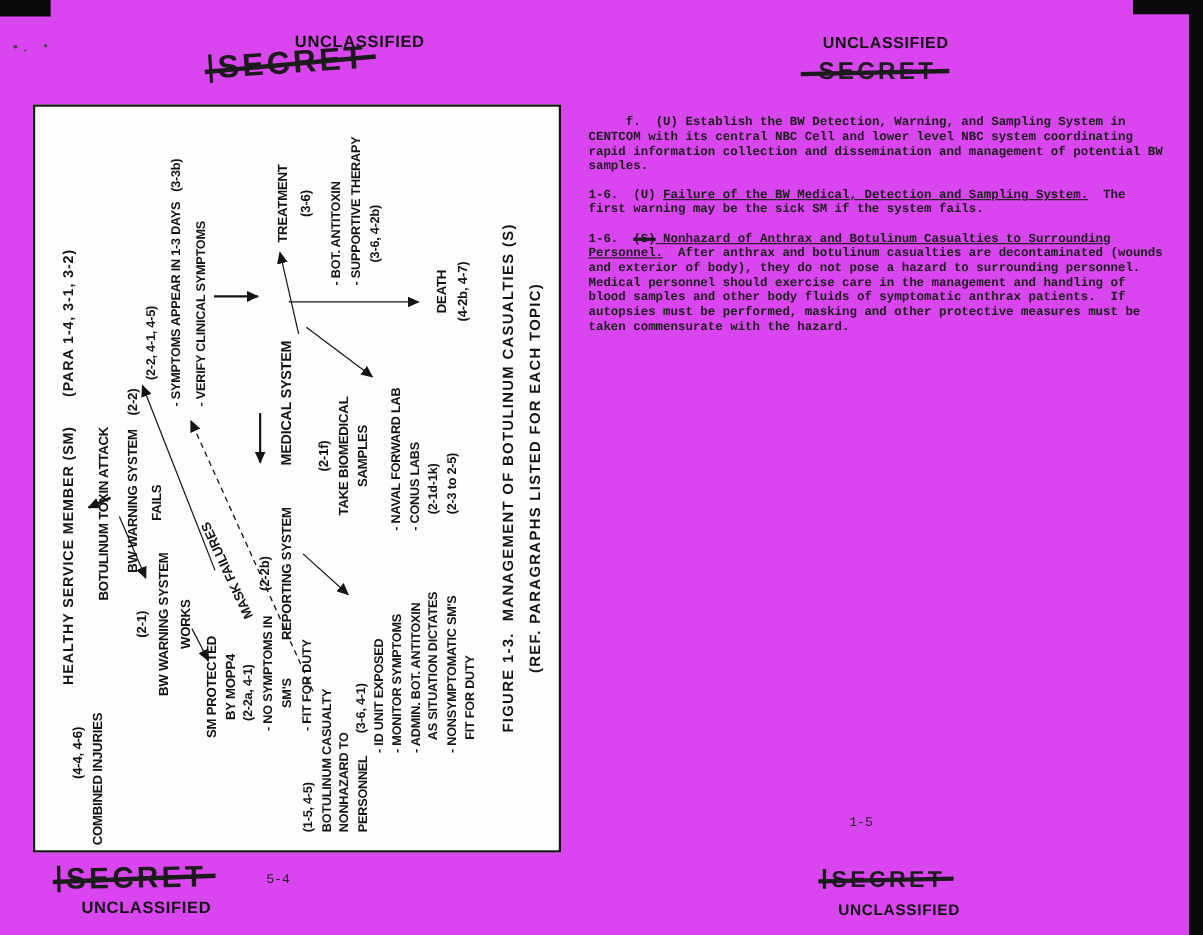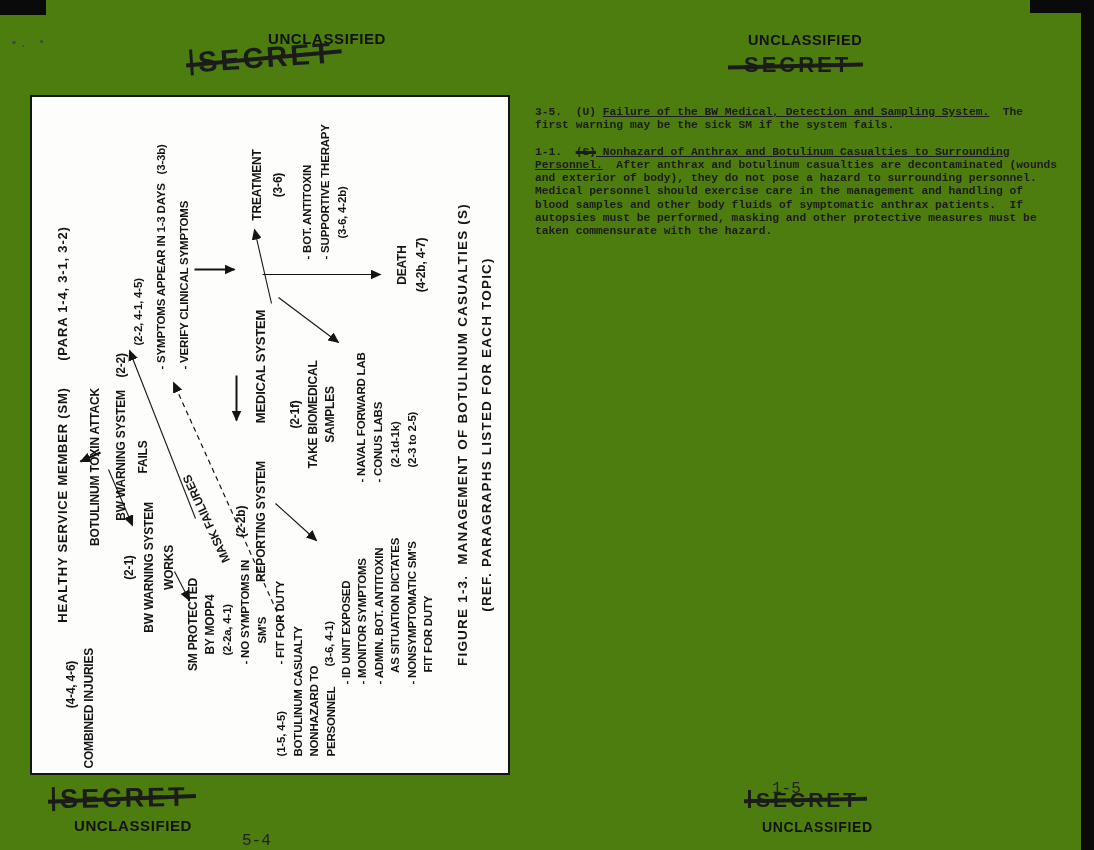--- a/index.html
+++ b/index.html
@@ -1,38 +1,38 @@
 <!DOCTYPE html>
 <html><head>
 <meta charset="utf-8">
 <style>
   html,body { margin:0; padding:0; background:#e8e8e8; }
   .sheet {
-    position:relative; width:1094px; height:850px; background:#4d7c0f;
+    position:relative; width:1094px; height:850px; background:#d946ef;
     overflow:hidden; font-family:"Liberation Sans", sans-serif; color:#161616;
   }
 
   
   .bar { position:absolute; background:#0a0a0a; }
   .speck { position:absolute; background:#444; border-radius:50%; }
 
   
   .unclass { position:absolute; font-weight:bold; letter-spacing:0.6px; color:#121212; }
   .secret-stamp {
     position:absolute; font-weight:bold; color:#1b1b1b; letter-spacing:3px;
     transform-origin:left center; line-height:1; white-space:nowrap;
   }
   .secret-stamp .strike {
     position:absolute; left:-12px; right:-8px; top:45%; height:4px; background:#1b1b1b;
     transform:rotate(-1.2deg);
   }
   .secret-stamp .bar-l {
     position:absolute; left:-8px; top:4%; width:3px; height:88%; background:#1b1b1b;
   }
-  .pagenum { position:absolute; font-family:"Liberation Mono", monospace; font-size:16px; color:#222;margin-top:39px; }
+  .pagenum { position:absolute; font-family:"Liberation Mono", monospace; font-size:12px; color:#222; }
 
   
   .figure-box { position:absolute; left:30px; top:95px; width:476px; height:676px; border:2px solid #141414; background:#fdfdfc; }
   .chart { position:absolute; left:-102px; top:100px; width:680px; height:475px; transform:rotate(-90deg); }
   .nd { position:absolute; font-weight:bold; font-size:12px; line-height:16px; color:#141414; letter-spacing:-0.2px; white-space:pre; }
   .ctr { text-align:center; }
   .arrows { position:absolute; left:0; top:0; }
 
   
   .typed {
@@ -145,23 +145,27 @@
   <div class="pagenum" style="left:242px;top:793px;">5-4</div>
   <div class="unclass" style="left:74px;top:817px;font-size:15px;">UNCLASSIFIED</div>
 
   <div class="unclass" style="left:748px;top:32px;font-size:14.5px;">UNCLASSIFIED</div>
   <div class="secret-stamp" style="left:744px;top:54px;font-size:22px;">
     <span>SECRET</span>
     <span class="strike" style="left:-16px;right:-12px;"></span>
   </div>
 
   <div class="typed">
-    <div class="para"><span>3-5.  (U) </span><span class="utitle">Failure of the BW Medical, Detection and Sampling System.</span><span>  The
+    <div class="para"><span>     f.  (U) Establish the BW Detection, Warning, and Sampling System in
+CENTCOM with its central NBC Cell and lower level NBC system coordinating
+rapid information collection and dissemination and management of potential BW
+samples.</span></div>
+    <div class="para"><span>1-6.  (U) </span><span class="utitle">Failure of the BW Medical, Detection and Sampling System.</span><span>  The
 first warning may be the sick SM if the system fails.</span></div>
-    <div class="para"><span>1-1.  </span><span class="sclass">(S)</span><span class="utitle"> Nonhazard of Anthrax and Botulinum Casualties to Surrounding
+    <div class="para"><span>1-6.  </span><span class="sclass">(S)</span><span class="utitle"> Nonhazard of Anthrax and Botulinum Casualties to Surrounding
 Personnel.</span><span>  After anthrax and botulinum casualties are decontaminated (wounds
 and exterior of body), they do not pose a hazard to surrounding personnel.
 Medical personnel should exercise care in the management and handling of
 blood samples and other body fluids of symptomatic anthrax patients.  If
 autopsies must be performed, masking and other protective measures must be
 taken commensurate with the hazard.</span></div>
   </div>
 
   <div class="pagenum" style="left:772px;top:741px;">1-5</div>
   <div class="secret-stamp" style="left:756px;top:789px;font-size:21px;">

